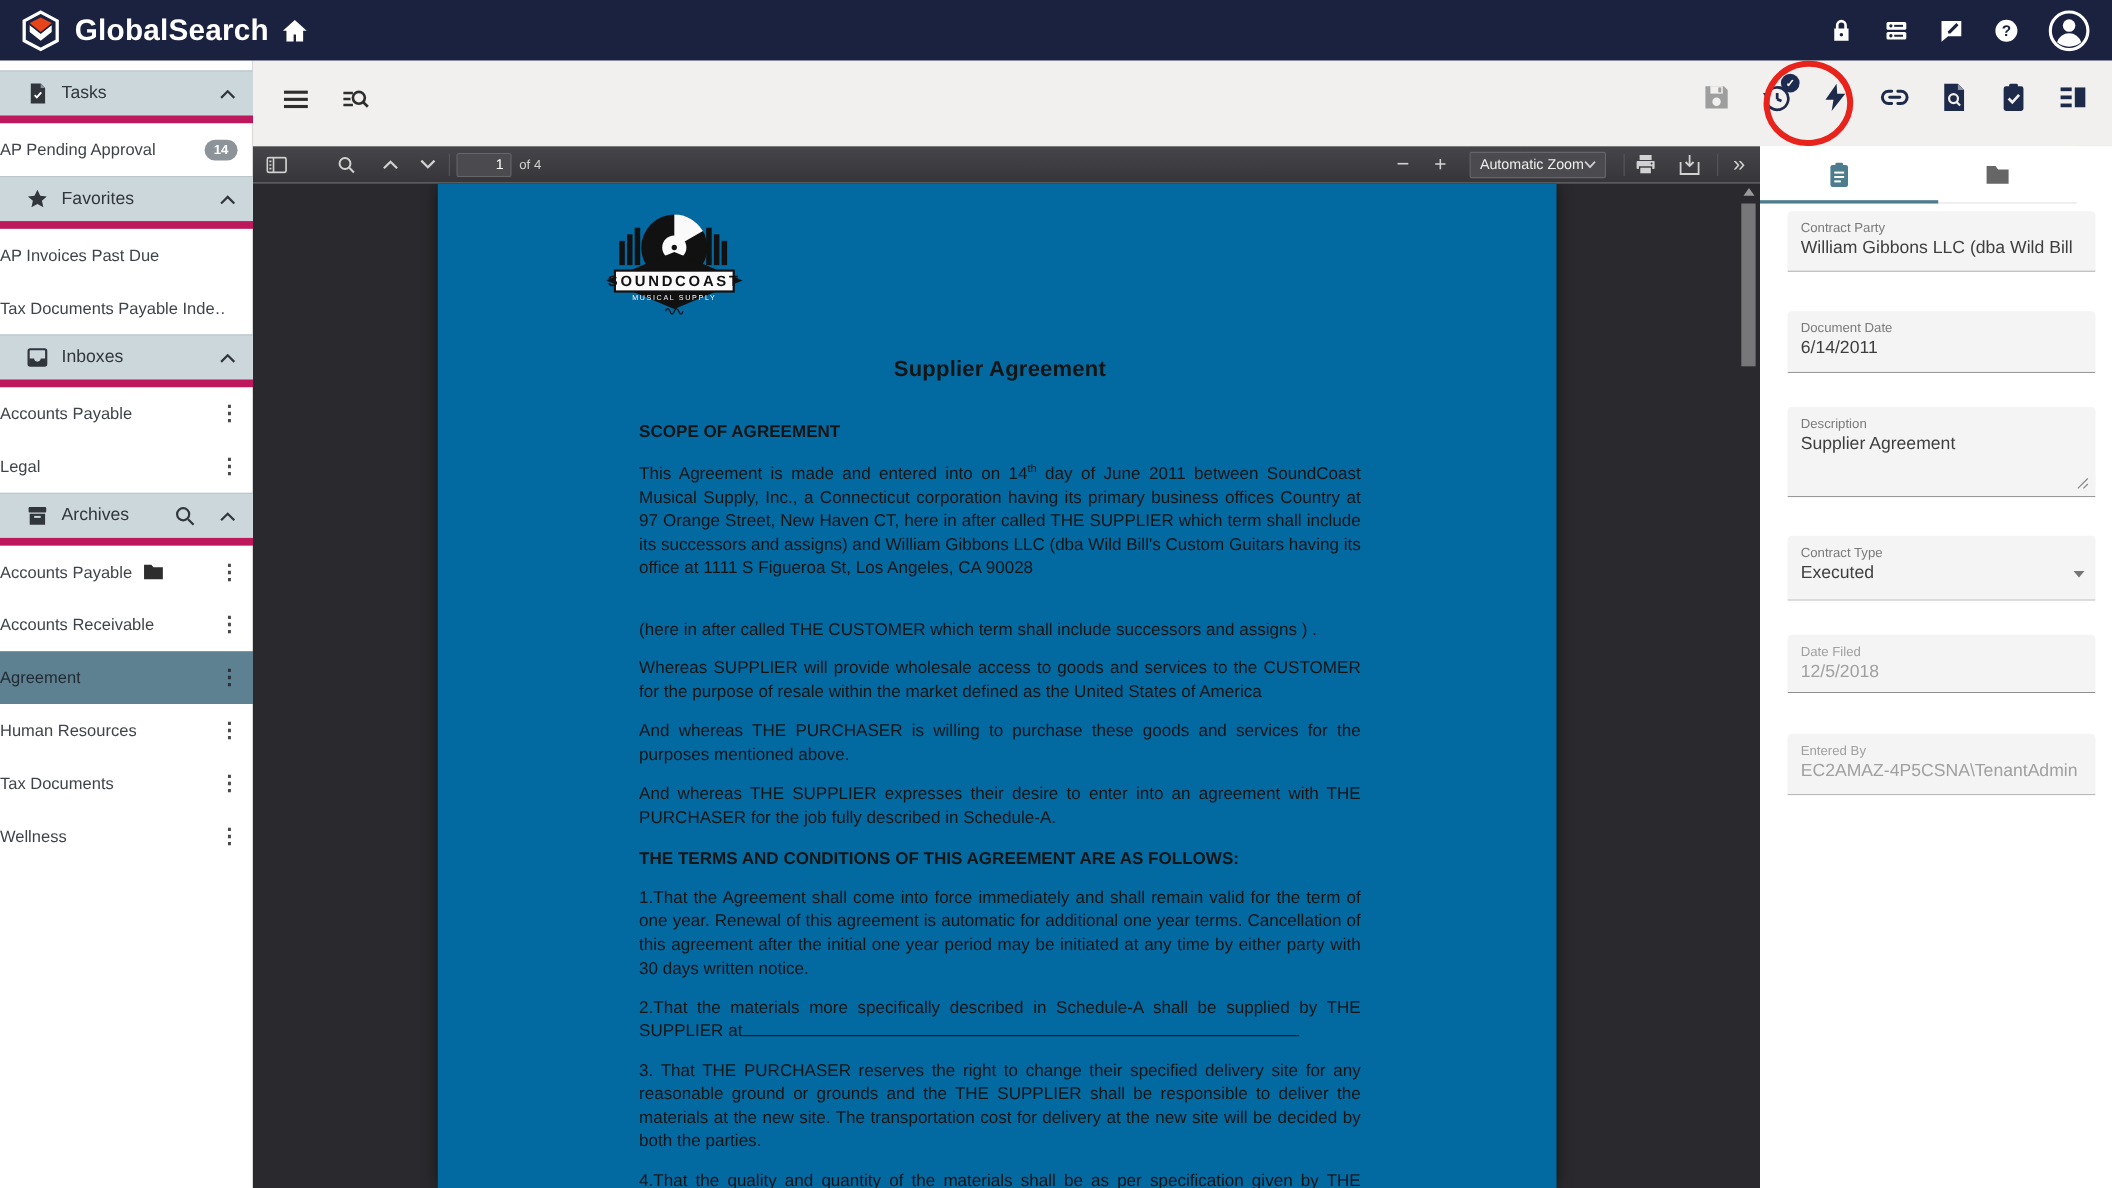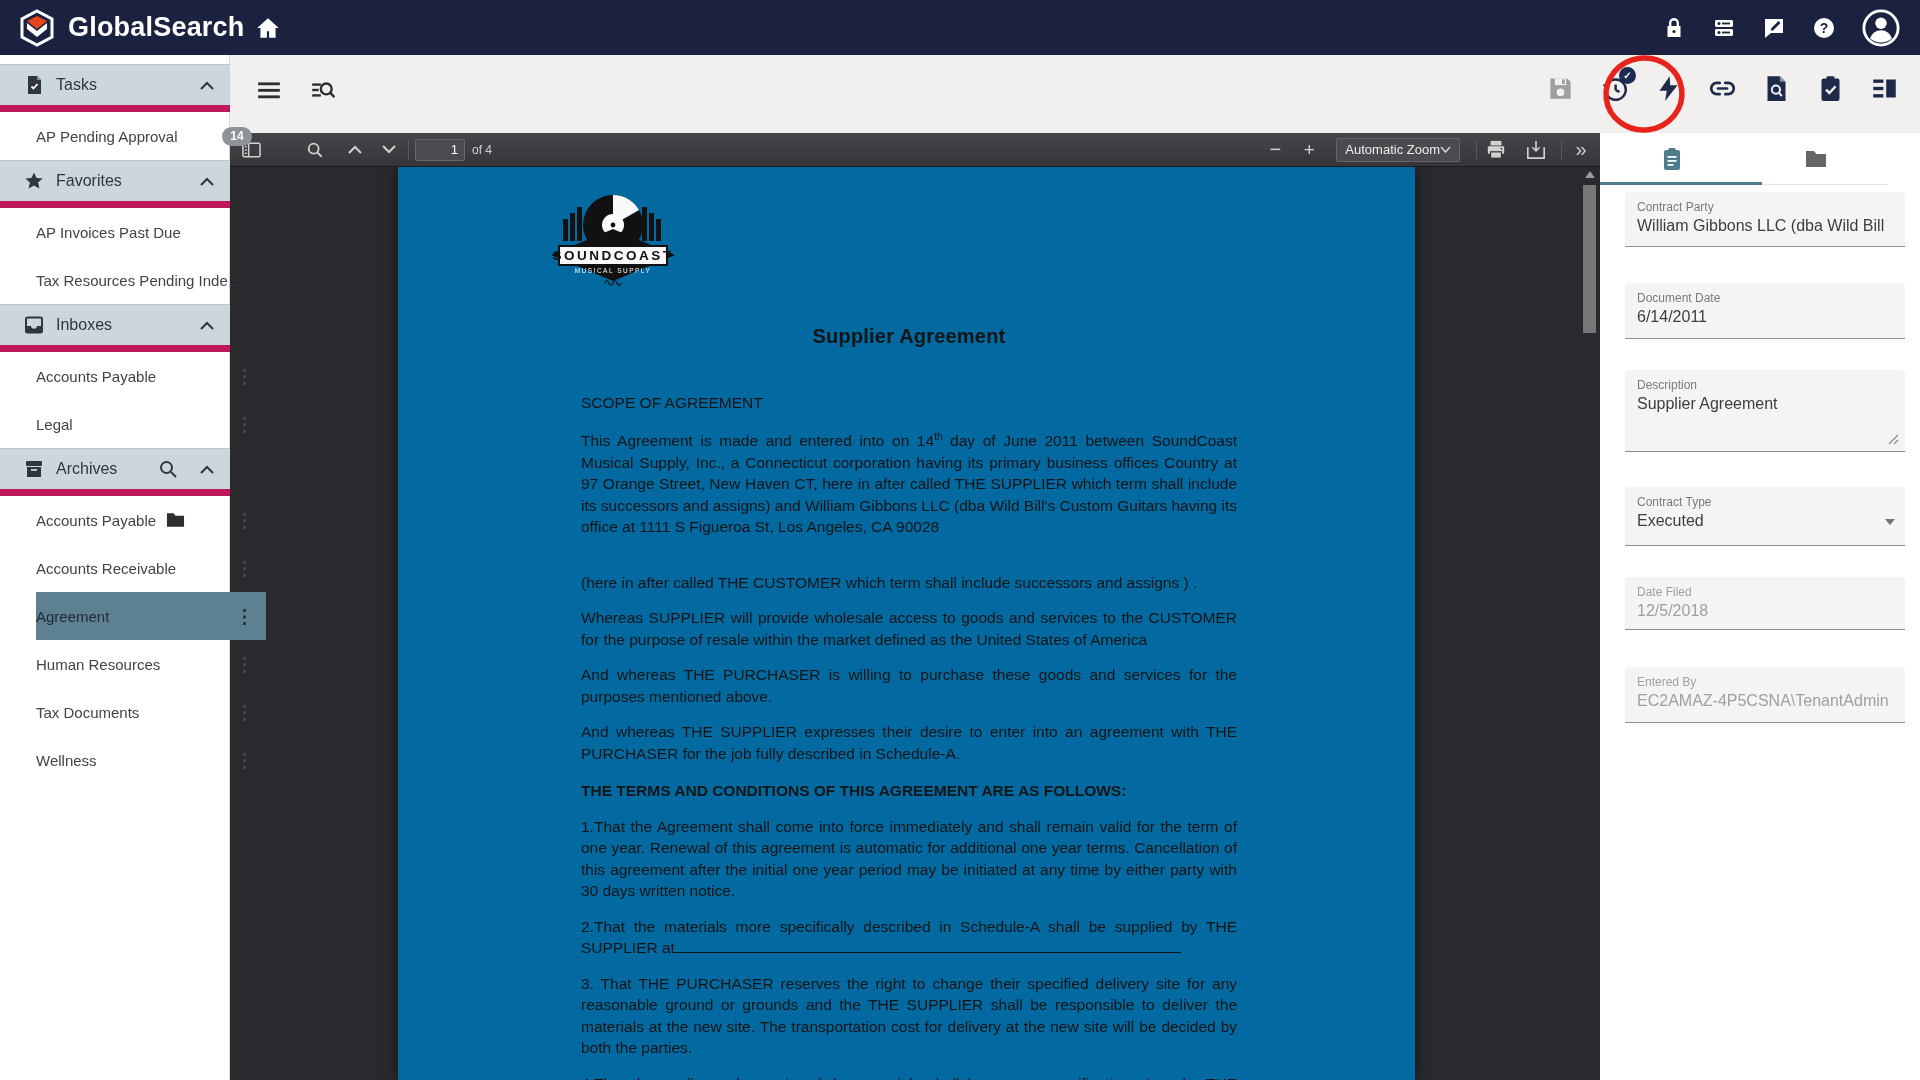--- a/index.html
+++ b/index.html
@@ -22,21 +22,21 @@
   .sidebar { position:absolute; left:0; top:55px; width:230px; height:1025px;
     background:#fff; border-right:1px solid #d8d8d8; z-index:20; }
   .row { position:absolute; left:0; width:230px; height:48px; display:flex;
     align-items:center; cursor:pointer; }
   .sec { background:#ccd7dc; border-top:1px solid #b9c6cc; border-bottom:7px solid #be185d; }
   .sec .s-ico { width:20px; height:20px; margin-left:24px; color:#30363c; }
   .sec .s-lbl { margin-left:12px; font-size:16px; color:#30363c; }
   .sec .chev { margin-left:auto; margin-right:16px; color:#30363c; }
   .sec .s-search { margin-left:auto; color:#30363c; width:20px; height:20px; }
   .sec .s-search + .chev { margin-left:22px; }
-  .item { padding-left:0; font-size:15px; color:#3f444a;margin-left:36px; }
+  .item { padding-left:0; font-size:15px; color:#3f444a; }
   .item .i-lbl { white-space:nowrap; overflow:hidden; max-width:160px; }
   .badge { margin-left:auto; margin-right:14px; background:#8d9499; color:#fff;
     font-size:12px; font-weight:bold; border-radius:10px; min-width:30px; height:19px;
     display:flex; align-items:center; justify-content:center; }
   .kebab { margin-left:auto; margin-right:12px; font-size:19px; color:#4a4a4a;
     font-weight:bold; cursor:pointer; line-height:1; }
   .fold { width:19px; height:16px; color:#2e2e2e; margin-left:10px; }
   .item.sel { background:#5d8191; color:#222b33; }
   .item.sel .kebab { color:#27313a; }
 
@@ -75,21 +75,21 @@
     border-left:5px solid transparent; border-right:5px solid transparent;
     border-bottom:7px solid #9a9a9d; }
 
   
   .page { position:absolute; left:168px; top:0; width:1017px; height:913px;
     background:#0369a1; box-shadow:0 0 14px rgba(0,0,0,.55); overflow:hidden;
     padding:24px 178px 0 183px; color:#151515; }
   .doc-logo { width:152px; height:104px; margin-left:-38px; }
   .doc-title { text-align:center; font-size:20px; font-weight:bold; margin-top:30px;
     letter-spacing:.2px; }
-  .doc-h { font-size:15.5px; font-weight:normal; margin-top:46px; }
+  .doc-h { font-size:15.5px; font-weight:bold; margin-top:36px; }
   .doc p { font-size:15.5px; line-height:21.5px; text-align:justify; margin-top:14px; }
   .doc .ph { font-weight:bold; margin-top:16px; font-size:15.5px; }
   sup { font-size:10px; }
   .fill-line { display:inline-block; width:506px; border-bottom:1.5px solid #151515; }
 
   
   .rpanel { position:absolute; left:1600px; top:133px; width:288px; height:947px;
     background:#fff; z-index:15; }
   .rtabs { position:relative; height:52px; border-bottom:1px solid #e2e2e2; display:flex; }
   .rtab { flex:1; display:flex; align-items:center; justify-content:center; cursor:pointer; }
@@ -201,21 +201,21 @@
       <span class="chev">
         <svg width="14" height="9" viewBox="0 0 14 9">
             <polyline points="1,8 7,2 13,8" fill="none" stroke="currentColor" stroke-width="2"></polyline>
           </svg>
       </span>
     </div>
     <div class="row item" style="top:153px">
       <span class="i-lbl">AP Invoices Past Due</span>
     </div>
     <div class="row item" style="top:201px">
-      <span class="i-lbl" style="max-width:205px">Tax Resources Pending Inde…</span>
+      <span class="i-lbl" style="max-width:205px">Tax Documents Payable Inde…</span>
     </div>
 
     <div class="row sec" style="top:249px">
       <span class="s-ico">
         <svg viewBox="0 0 20 20" width="20" height="20">
           <rect x="2" y="2.5" width="16" height="15" rx="1.5" fill="none" stroke="#30363c" stroke-width="2"></rect>
           <path d="M2.5 11h4.5c0 1.6 1.3 2.8 3 2.8s3-1.2 3-2.8h4.5v6h-15z" fill="#30363c"></path>
         </svg>
       </span>
       <span class="s-lbl">Inboxes</span>

